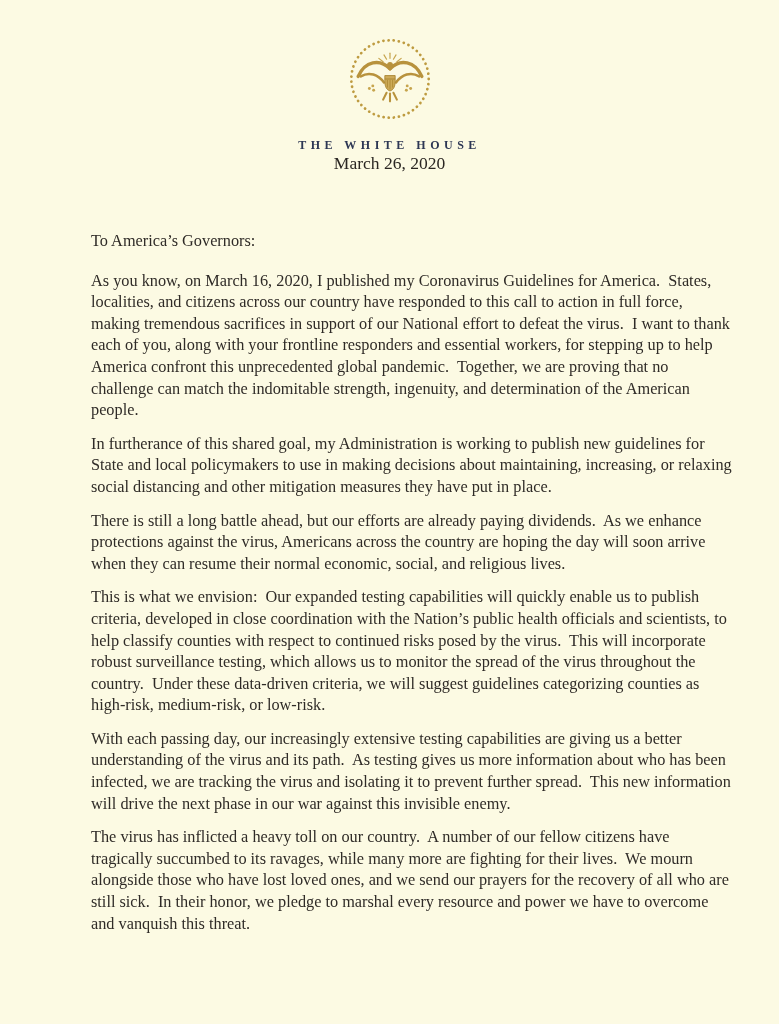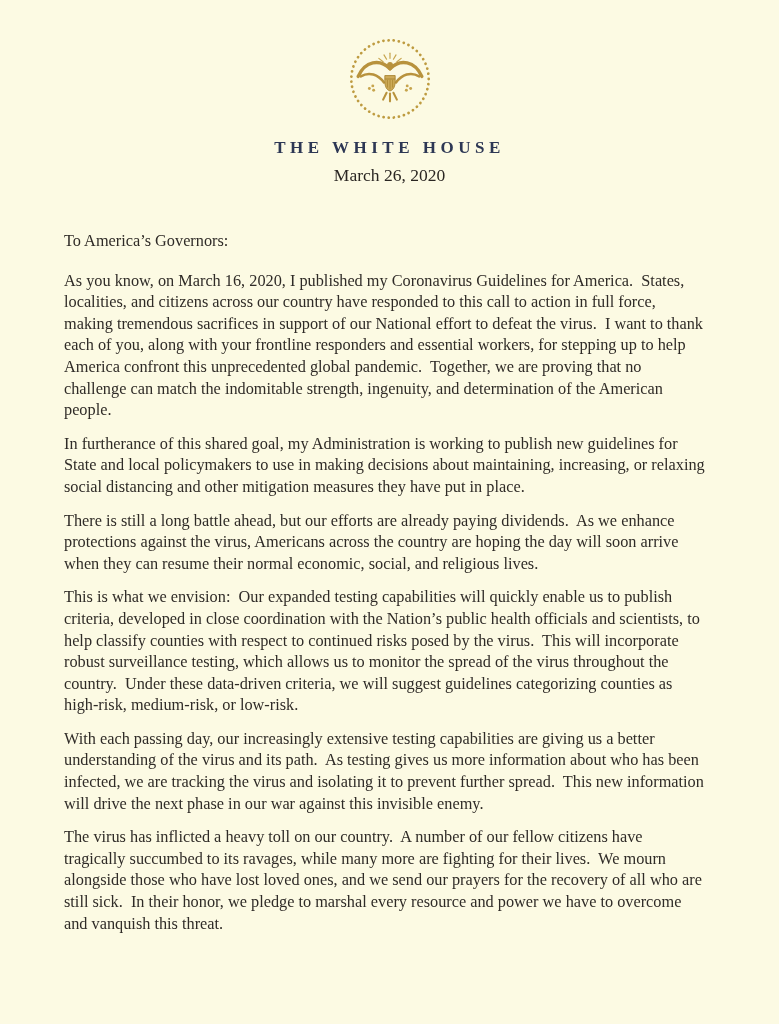--- a/index.html
+++ b/index.html
@@ -17,40 +17,39 @@
   .letterhead {
     padding-top: 36px;
     text-align: center;
   }
   .seal-wrap {
     display: flex;
     justify-content: center;
   }
   .org-line {
     margin-top: 12px;
-    font-size: 17px;
+    font-size: 12px;
     font-weight: bold;
     letter-spacing: 4.5px;
     color: #2d3754;
   }
   .city-line {
     margin-top: 7px;
     font-size: 10.5px;
     font-weight: bold;
     letter-spacing: 2.5px;
     color: #2d3754;
   }
   .date-line {
-    margin-top: 7px;
     font-size: 17.5px;
     color: #2a2622;
   }
   .letter-body {
     position: absolute;
-    left: 64px;
+    left: 91px;
     top: 230px;
     width: 642px;
     font-size: 16.3px;
     line-height: 21.6px;
     text-align: left;
   }
   .letter-body p {
     margin: 0 0 12px 0;
     white-space: pre-wrap;
   }

